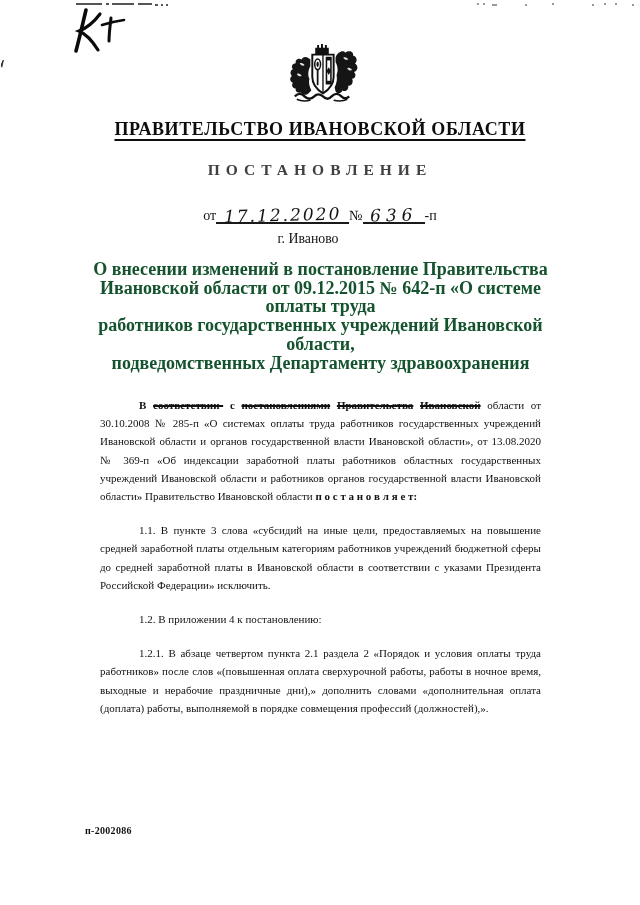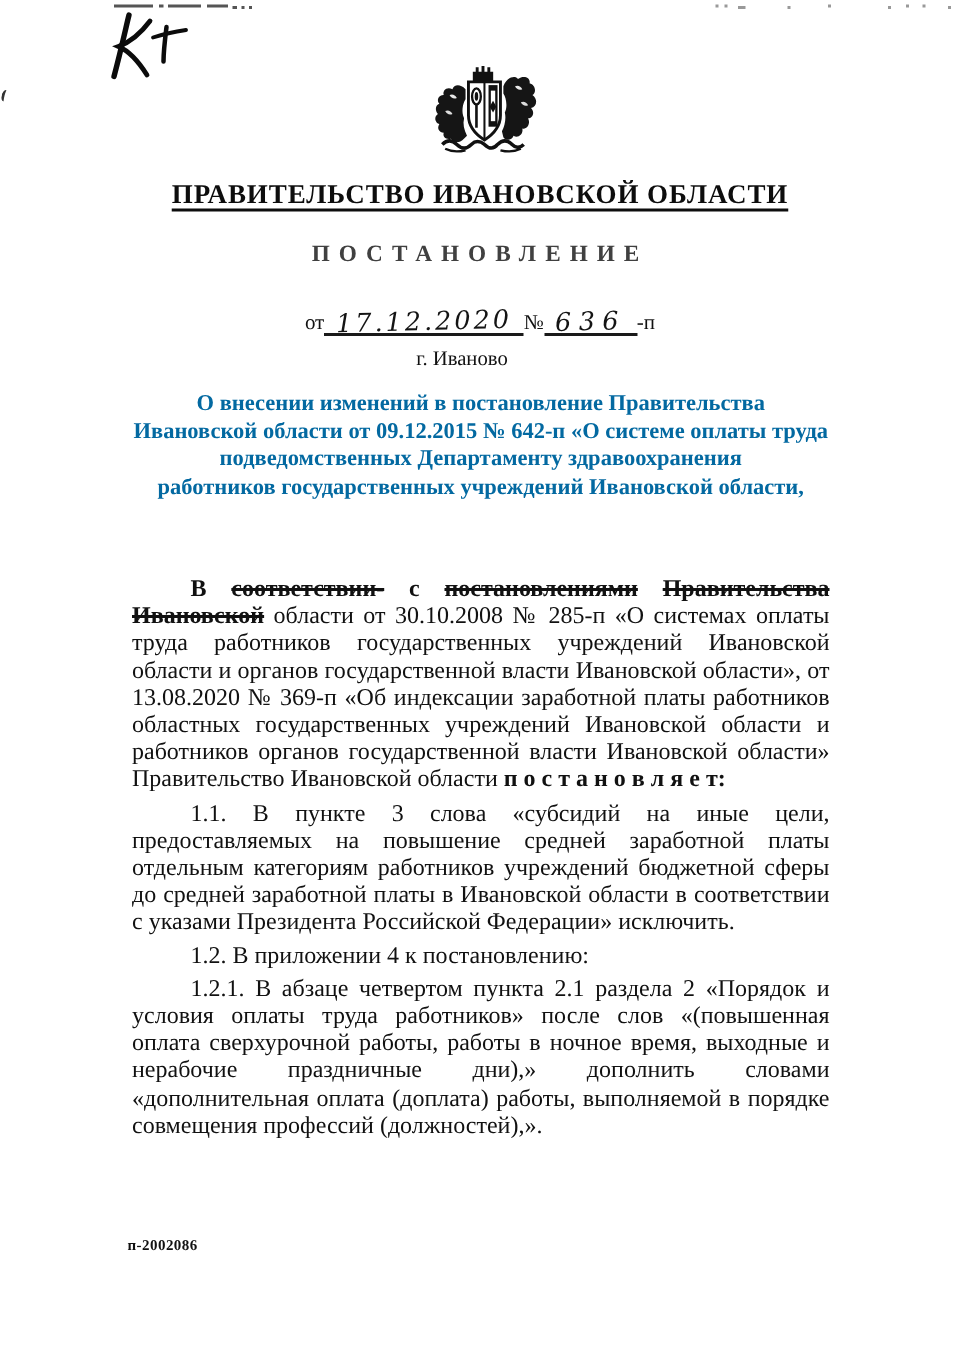--- a/index.html
+++ b/index.html
@@ -49,28 +49,28 @@
     color:#141414; white-space:nowrap;
   }
   .handwriting.num { letter-spacing:5px; }
   .city {
     position:absolute; top:231px; left:-12px; width:100%;
     text-align:center; font-size:13.8px;
   }
   
   .doc-title {
     position:absolute; top:260px; left:84px; width:473px;
-    text-align:center; font-weight:bold; font-size:15px; line-height:18.7px;
-    color:#0369a1;
+    text-align:center; font-weight:bold; font-size:18px; line-height:18.7px;
+    color:#14532d;
   }
   
   .body-text { position:absolute; top:380px; left:84px; width:473px; }
   .body-text p {
-    margin:4px; text-align:justify; text-indent:39px;
-    font-size:16px; line-height:18.2px;
+    margin:16px; text-align:justify; text-indent:39px;
+    font-size:11px; line-height:18.2px;
   }
   .b { font-weight:bold; }
   .strike { text-decoration:line-through; text-decoration-thickness:1.5px; }
   .decree { font-weight:bold; }
   
   .footer-code {
     position:absolute; top:825px; left:85px;
     font-size:10px; font-weight:bold; letter-spacing:.3px;
   }
 </style>
@@ -153,22 +153,22 @@
     <span class="uline date-w"><span class="handwriting">17.12.2020</span></span>
     <span>№</span>
     <span class="uline num-w"><span class="handwriting num">636</span></span>
     <span>-п</span>
   </div>
   <div class="city">г. Иваново</div>
 
   <div class="doc-title">
     <div>О внесении изменений в постановление Правительства</div>
     <div>Ивановской области от 09.12.2015 № 642-п «О системе оплаты труда</div>
+    <div>работников государственных учреждений Ивановской области,</div>
     <div>подведомственных Департаменту здравоохранения</div>
-    <div>работников государственных учреждений Ивановской области,</div>
   </div>
 
   <div class="body-text">
     <p><span class="b">В </span><span class="b strike">соответствии-</span><span class="b"> с </span><span class="b strike">постановлениями</span><span class="b"> </span><span class="b strike">Правительства</span><span class="b"> </span><span class="b strike">Ивановской</span><span> области от 30.10.2008 № 285-п «О системах оплаты труда работников государственных учреждений Ивановской области и органов государственной власти Ивановской области», от 13.08.2020 № 369-п «Об индексации заработной платы работников областных государственных учреждений Ивановской области и работников органов государственной власти Ивановской области» Правительство Ивановской области </span><span class="decree">п о с т а н о в л я е т:</span></p>
     <p>1.1. В пункте 3 слова «субсидий на иные цели, предоставляемых на повышение средней заработной платы отдельным категориям работников учреждений бюджетной сферы до средней заработной платы в Ивановской области в соответствии с указами Президента Российской Федерации» исключить.</p>
     <p>1.2. В приложении 4 к постановлению:</p>
     <p>1.2.1. В абзаце четвертом пункта 2.1 раздела 2 «Порядок и условия оплаты труда работников» после слов «(повышенная оплата сверхурочной работы, работы в ночное время, выходные и нерабочие праздничные дни),» дополнить словами «дополнительная оплата (доплата) работы, выполняемой в порядке совмещения профессий (должностей),».</p>
   </div>
 
   <div class="footer-code">п-2002086</div>

